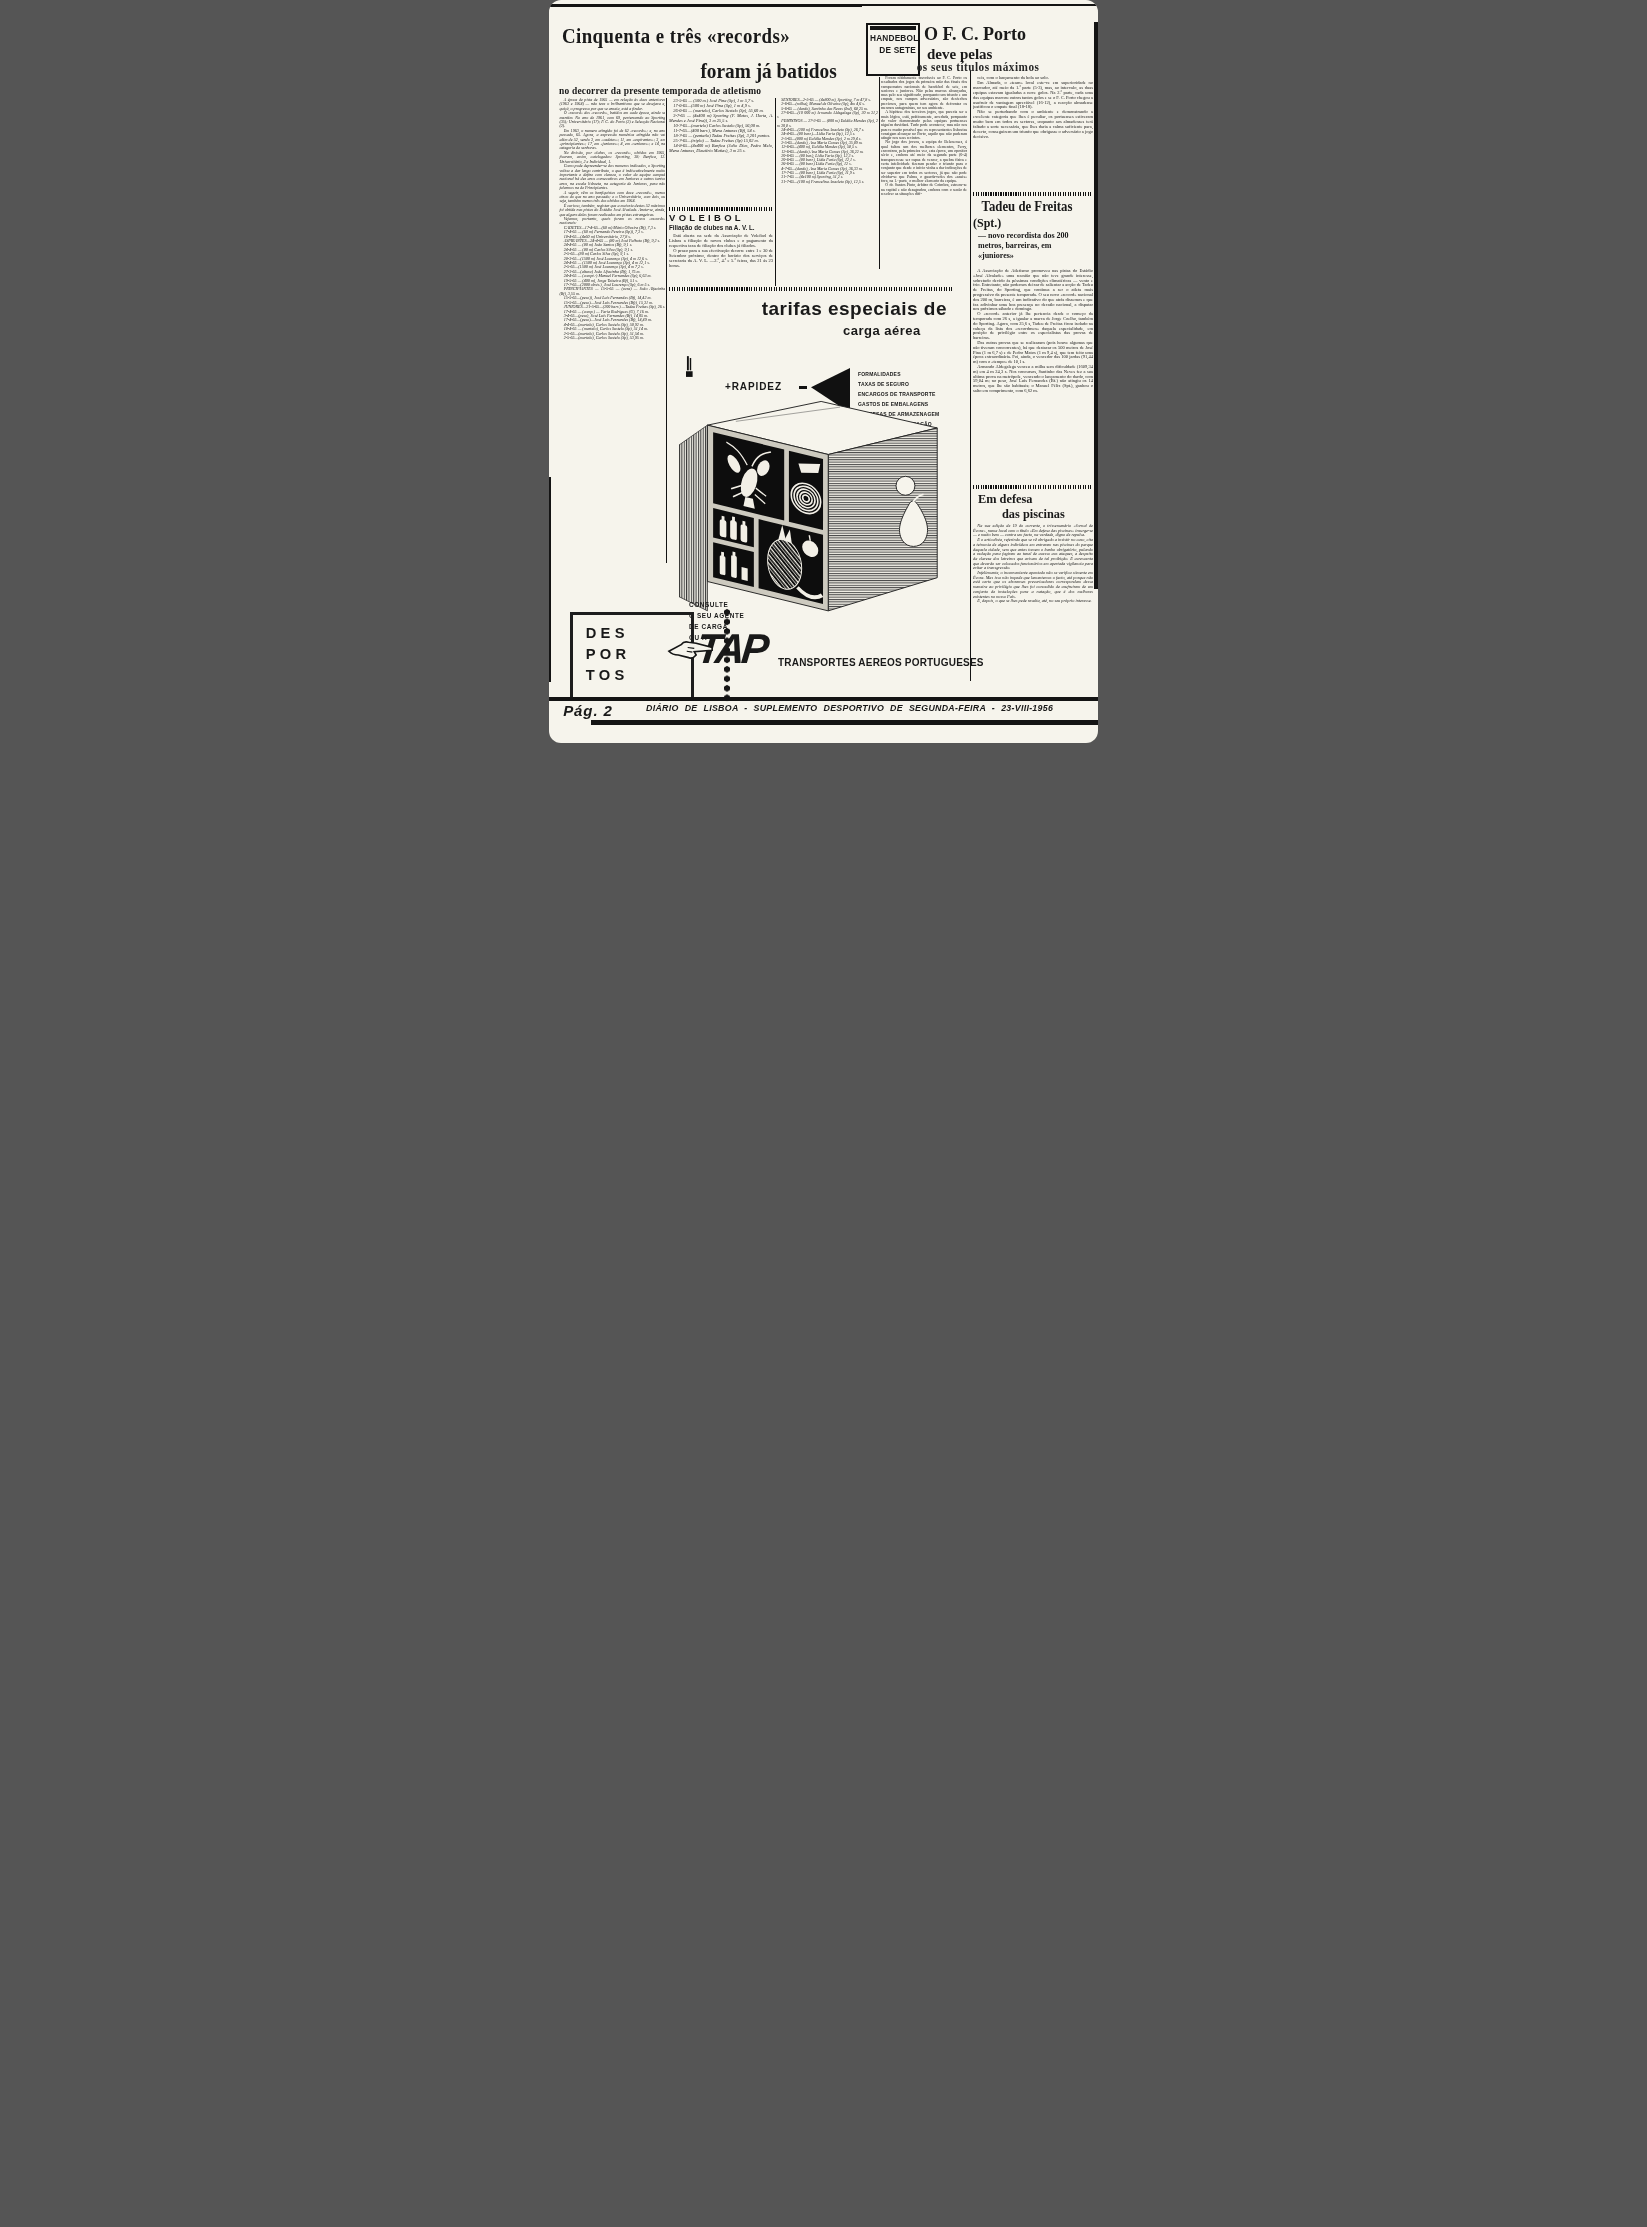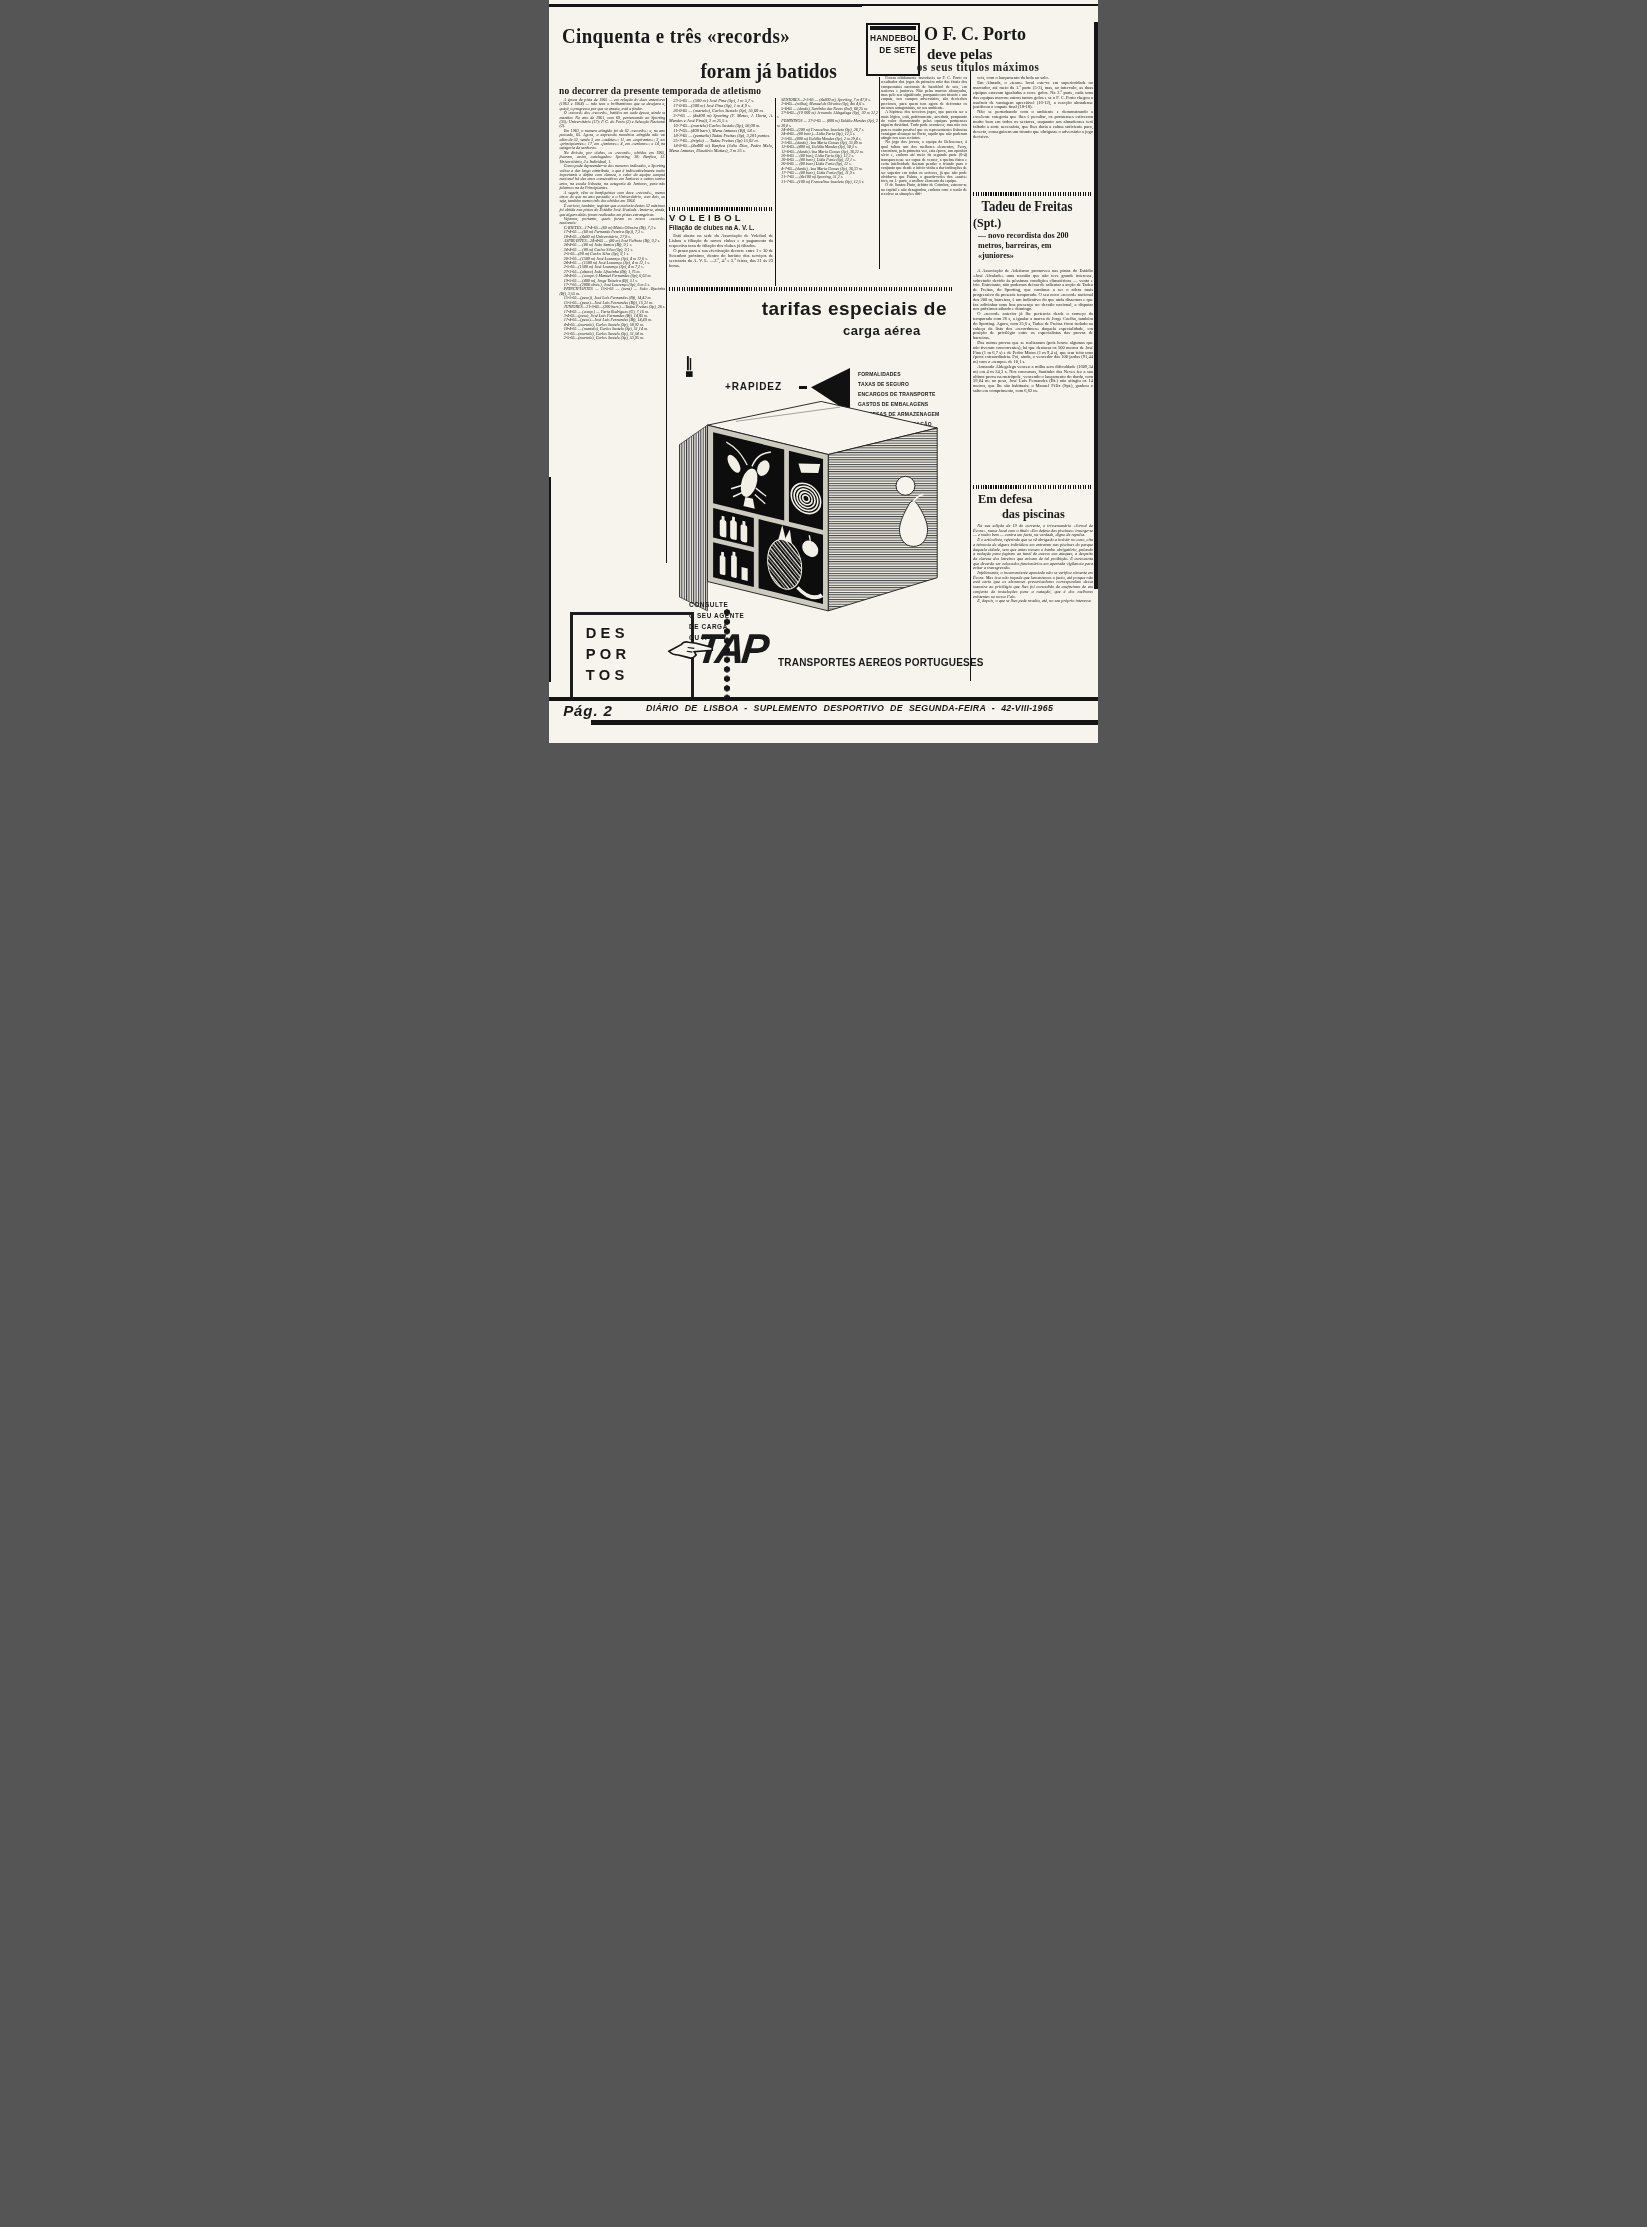--- a/index.html
+++ b/index.html
@@ -1,17 +1,17 @@
 <!DOCTYPE html>
 <html style="font-size:7.6px"><head>
 <meta charset="utf-8">
 <style>
   html,body{margin:0;padding:0;background:#555;}
   #page{position:relative;width:549px;height:743px;margin:0 auto;background:#f6f4ec;color:#191919;
-        font-family:"Liberation Serif",serif;overflow:hidden;}
+        font-family:"Liberation Serif",serif;overflow:hidden;border-radius:12px;}
   [data-name]{box-sizing:border-box;}
   .abs{position:absolute;}
   .rule{background:#141414;}
   .sep{background-image:repeating-linear-gradient(90deg,#121212 0 1px,transparent 1px 2.5px);}
   .col{position:absolute;overflow:hidden;text-align:justify;}
   .col p{margin:0;text-indent:4.3px;}
   .it{font-style:italic;}
   .serifhead{font-family:"Liberation Serif",serif;font-weight:700;}
   .sans{font-family:"Liberation Sans",sans-serif;}
   
@@ -354,17 +354,17 @@
       </div>
   </div>
   <svg class="abs" data-name="pointing-hand-icon" style="left:118px;top:637px;" width="47" height="27.5" viewBox="0 0 100 58">
     <path d="M4 30 L30 16 Q36 8 46 11 L62 13 L96 22 L96 28 L58 31 L62 38 Q54 48 44 43 L24 38 Q12 38 4 30 Z" fill="#f6f4ec" stroke="#161616" stroke-width="3.5"></path>
     <path d="M44 22 L58 24 M42 30 L54 32" stroke="#161616" stroke-width="2.5" fill="none"></path>
   </svg>
   <div class="abs" id="stamp-dots" data-name="dotted-divider"></div>
 
   <div class="abs rule" data-name="footer-rule-top" style="left:0;top:697px;width:549px;height:4.3px;"></div>
   <div class="abs sans" id="footer-page" data-name="footer-page-label">Pág. 2</div>
-  <div class="abs sans" id="footer-title" data-name="footer-title">DIÁRIO DE LISBOA - SUPLEMENTO DESPORTIVO DE SEGUNDA-FEIRA - 42-VIII-1965</div>
+  <div class="abs sans" id="footer-title" data-name="footer-title">DIÁRIO DE LISBOA - SUPLEMENTO DESPORTIVO DE SEGUNDA-FEIRA - 23-VIII-1956</div>
   <div class="abs rule" data-name="footer-rule-bottom" style="left:42px;top:720px;width:507px;height:4.7px;"></div>
 
 </div>
 
 
 </body></html>

